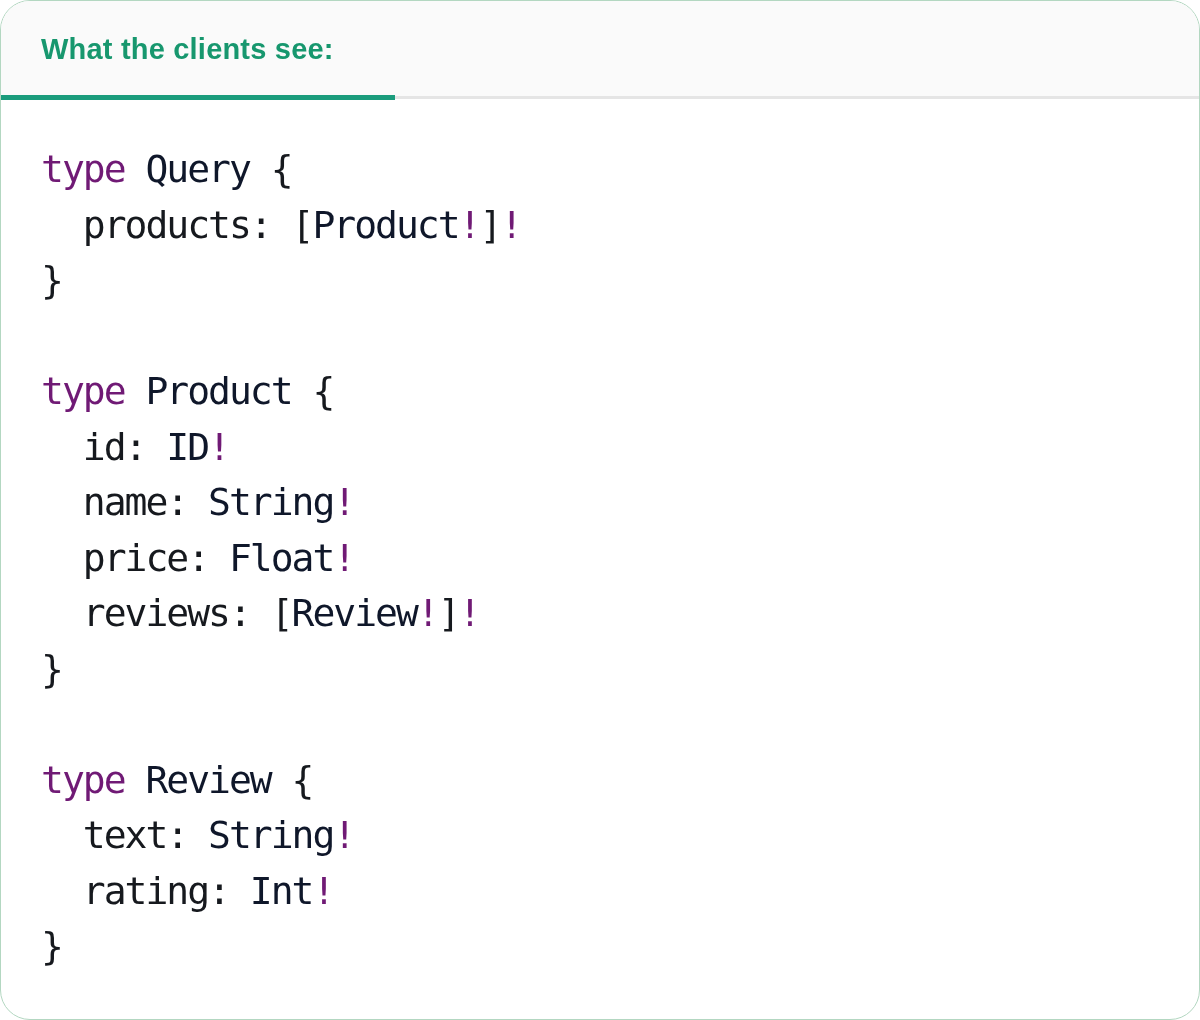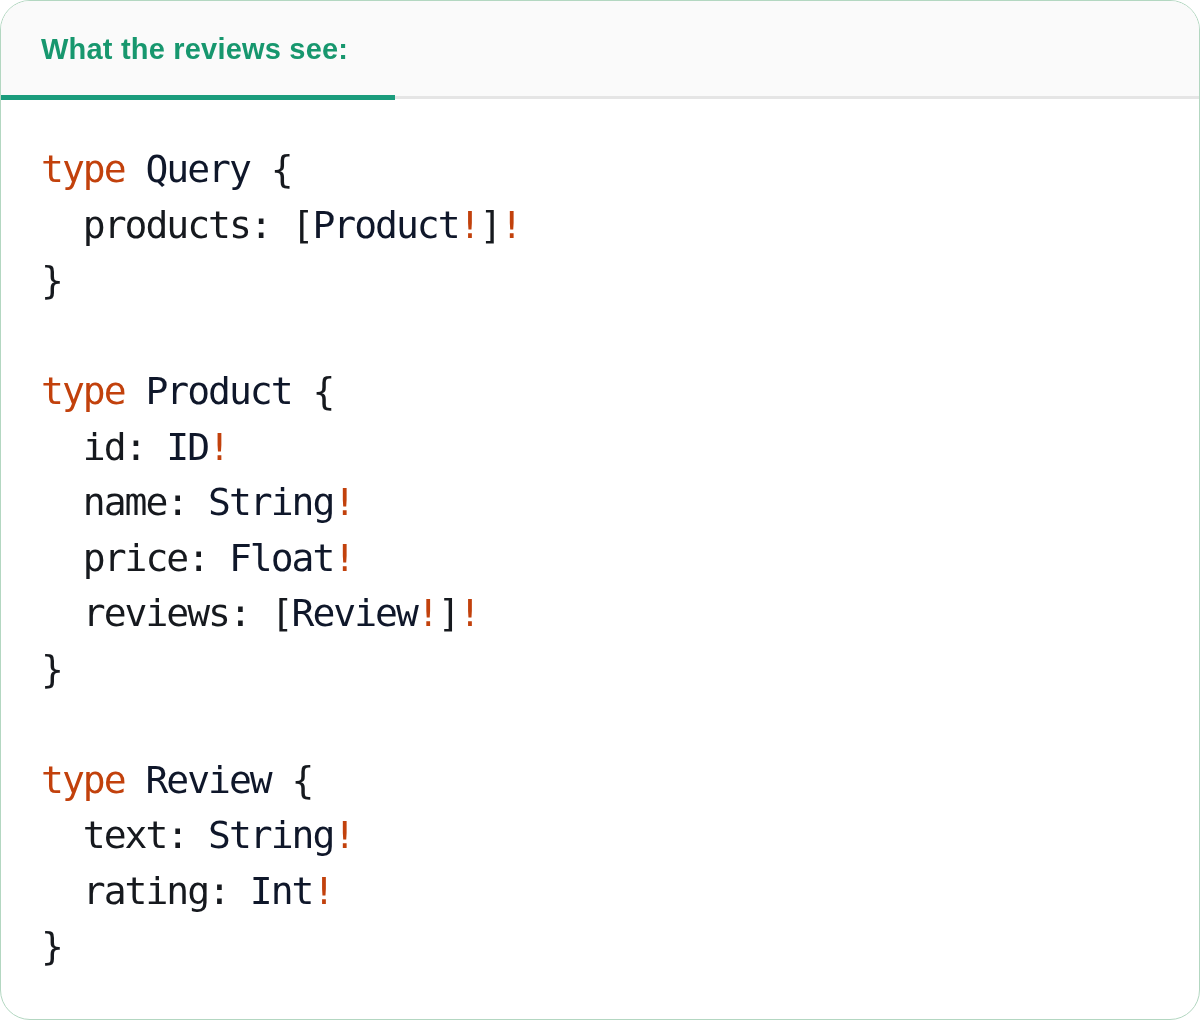--- a/index.html
+++ b/index.html
@@ -60,27 +60,27 @@
     font-size: 38px;
     line-height: 55.5px;
     letter-spacing: -2px;
     color: #16191e;
   }
   .code-line {
     height: 55.5px;
     white-space: pre;
   }
   .tok-plain   { color: #16191e; }
-  .tok-keyword { color: #c2410c; }
+  .tok-keyword { color: #701a75; }
   .tok-type    { color: #0f172a; }
 </style>
 </head>
 <body>
 
 <div class="panel">
   <div class="panel-header">
     <div class="tab">
-      <span class="tab-label">What the reviews see:</span>
+      <span class="tab-label">What the clients see:</span>
       <span class="tab-underline"></span>
     </div>
   </div>
   <pre class="code" id="code-block"><div class="code-line"><span class="tok-keyword">type </span><span class="tok-type">Query</span><span class="tok-plain"> {</span></div><div class="code-line"><span class="tok-plain">  products: [</span><span class="tok-type">Product</span><span class="tok-keyword">!</span><span class="tok-plain">]</span><span class="tok-keyword">!</span></div><div class="code-line"><span class="tok-plain">}</span></div><div class="code-line"></div><div class="code-line"><span class="tok-keyword">type </span><span class="tok-type">Product</span><span class="tok-plain"> {</span></div><div class="code-line"><span class="tok-plain">  id: </span><span class="tok-type">ID</span><span class="tok-keyword">!</span></div><div class="code-line"><span class="tok-plain">  name: </span><span class="tok-type">String</span><span class="tok-keyword">!</span></div><div class="code-line"><span class="tok-plain">  price: </span><span class="tok-type">Float</span><span class="tok-keyword">!</span></div><div class="code-line"><span class="tok-plain">  reviews: [</span><span class="tok-type">Review</span><span class="tok-keyword">!</span><span class="tok-plain">]</span><span class="tok-keyword">!</span></div><div class="code-line"><span class="tok-plain">}</span></div><div class="code-line"></div><div class="code-line"><span class="tok-keyword">type </span><span class="tok-type">Review</span><span class="tok-plain"> {</span></div><div class="code-line"><span class="tok-plain">  text: </span><span class="tok-type">String</span><span class="tok-keyword">!</span></div><div class="code-line"><span class="tok-plain">  rating: </span><span class="tok-type">Int</span><span class="tok-keyword">!</span></div><div class="code-line"><span class="tok-plain">}</span></div></pre>
 </div>
 
 </body></html>

